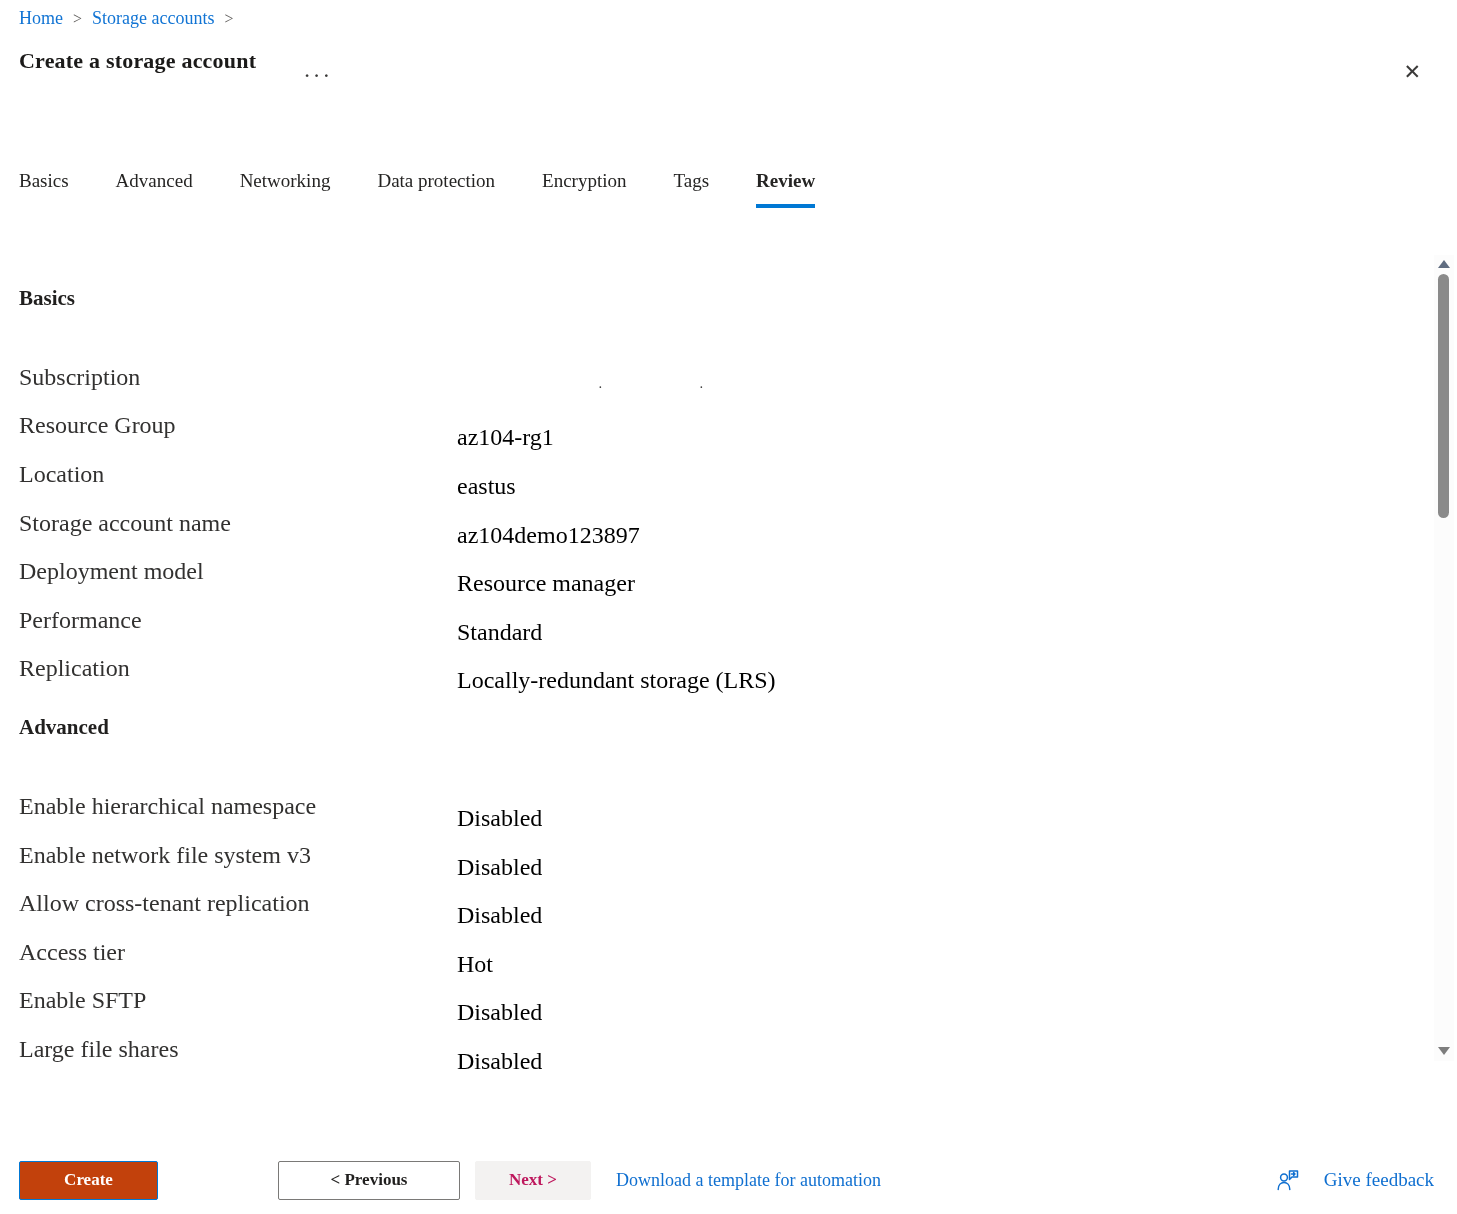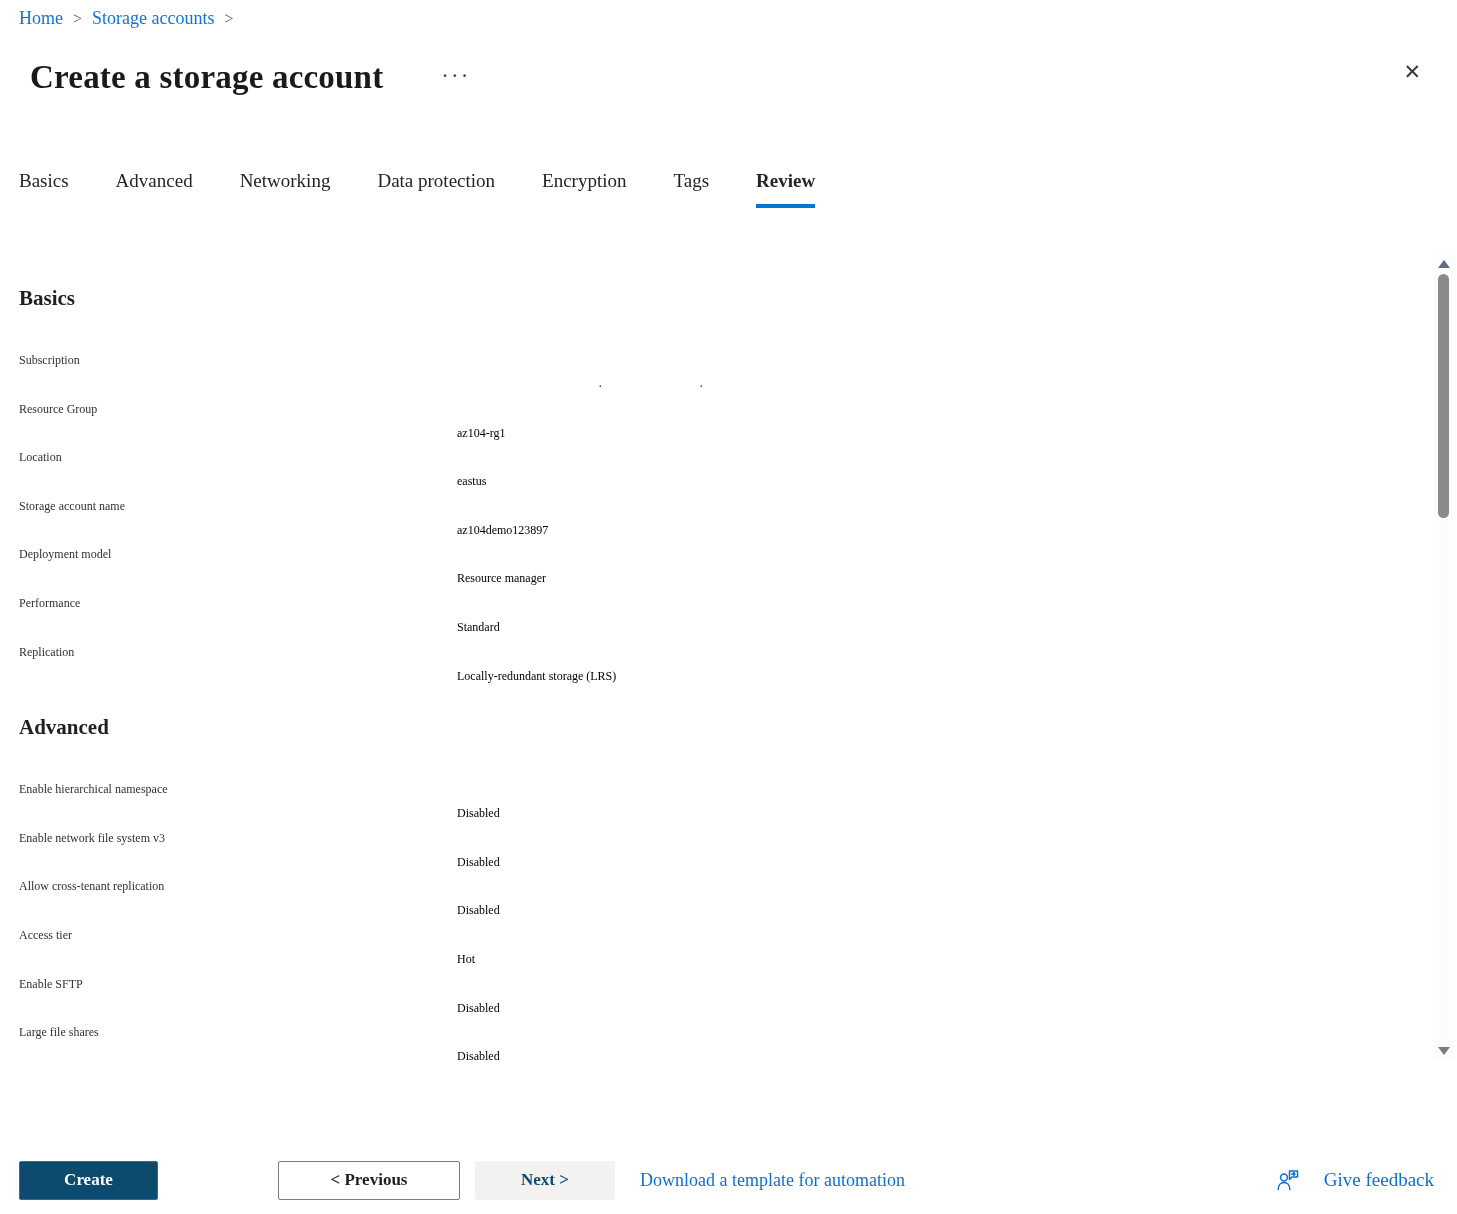--- a/index.html
+++ b/index.html
@@ -6,61 +6,61 @@
   .page{position:relative;width:1457px;height:1214px;background:#ffffff;overflow:hidden;
         font-family:Liberation Serif, serif;color:#323130;}
 
   
   .breadcrumb{position:absolute;top:6px;left:19px;font-size:18px;line-height:24px;}
   .crumb{color:#1174d4;cursor:pointer;}
   .crumb-sep{color:#605e5c;margin:0 10px;font-size:16px;}
 
   
   .title-row{position:absolute;top:48px;left:19px;right:20px;height:56px;}
-  .page-title{display:inline-block;margin:11px;font-size:33px;font-weight:700;color:#1b1a19;letter-spacing:0.2px;}
+  .page-title{display:inline-block;margin:0;font-size:22px;font-weight:700;color:#1b1a19;letter-spacing:0.2px;}
   .more{display:inline-block;vertical-align:top;margin:18px 0 0 44px;color:#3b3a39;
         font-size:17px;font-weight:700;letter-spacing:4px;cursor:pointer;}
   .close{position:absolute;right:12px;top:10px;background:none;border:none;cursor:pointer;
          font-size:21px;color:#3b3a39;padding:4px;line-height:1;font-family:inherit;}
 
   
   .tabs{position:absolute;top:170px;left:19px;display:flex;}
   .tab{font-size:19px;color:#252423;margin-right:47px;padding-bottom:12px;cursor:pointer;
        border-bottom:4px solid transparent;}
   .tab.active{font-weight:700;border-bottom-color:#0078d4;}
 
   
   .content{position:absolute;top:255px;left:19px;right:70px;}
   .section-heading{margin:31px 0 0 0;font-size:21px;font-weight:700;color:#201f1e;}
   .rows{margin-top:42px;}
   .rows + .section-heading{margin-top:22px;}
-  .row{display:flex;align-items:flex-start;height:48.6px;font-size:12px;}
+  .row{display:flex;align-items:center;height:48.6px;font-size:24px;}
   .row-label{flex:0 0 438px;color:#323130;}
   .row-value{color:#000000;position:relative;margin-top:24px;}
   .row-value.redacted{width:320px;height:22px;}
   .row-value.redacted::before{content:"·";position:absolute;left:141px;top:2px;font-size:14px;color:#3c3c3c;}
   .row-value.redacted::after{content:"·";position:absolute;left:242px;top:2px;font-size:14px;color:#3c3c3c;}
 
   
   .scrollbar{position:absolute;top:255px;right:3px;width:20px;height:806px;background:#fcfcfc;}
   .scroll-up{position:absolute;top:5px;left:4px;width:0;height:0;cursor:pointer;
              border-left:6px solid transparent;border-right:6px solid transparent;
              border-bottom:8px solid #5f6c80;}
   .scroll-thumb{position:absolute;top:19px;left:4px;width:11px;height:244px;cursor:pointer;
                 background:#8a8a8a;border-radius:6px;}
   .scroll-down{position:absolute;bottom:6px;left:4px;width:0;height:0;cursor:pointer;
                border-left:6px solid transparent;border-right:6px solid transparent;
                border-top:8px solid #7d7d7d;}
 
   
   .footer{position:absolute;bottom:14px;left:19px;right:23px;display:flex;align-items:center;height:40px;}
   .btn{height:39px;border-radius:2px;font-size:17px;font-family:inherit;cursor:pointer;}
-  .btn.primary{width:139px;background:#0c4a6e;border:1px solid #0078d4;color:#fff;font-weight:600;}
+  .btn.primary{width:139px;background:#c2410c;border:1px solid #0078d4;color:#fff;font-weight:600;}
   .btn.secondary{width:182px;margin-left:120px;background:#fff;border:1px solid #7a7977;color:#201f1e;font-weight:600;}
-  .btn.disabled{width:140px;margin-left:15px;background:#f3f2f1;border:1px solid #f3f2f1;color:#0c4a6e;font-weight:600;cursor:default;}
+  .btn.disabled{width:116px;margin-left:15px;background:#f3f2f1;border:1px solid #f3f2f1;color:#be185d;font-weight:600;cursor:default;}
   .link{margin-left:25px;color:#0f6fd0;font-size:18px;text-decoration:none;cursor:pointer;}
   .feedback{margin-left:auto;display:flex;align-items:center;gap:24px;color:#0f6fd0;font-size:19px;cursor:pointer;}
   .feedback svg{display:block;}
 </style>
 </head>
 <body>
 
 <div class="page">
 
   <nav class="breadcrumb"><span class="crumb">Home</span><span class="crumb-sep">&gt;</span><span class="crumb">Storage accounts</span><span class="crumb-sep">&gt;</span></nav>

